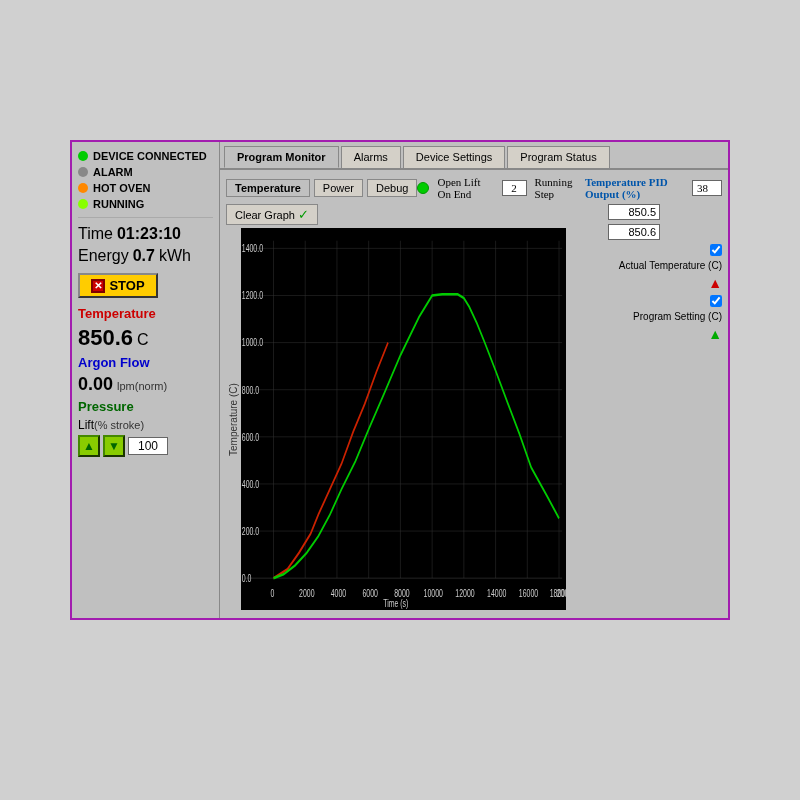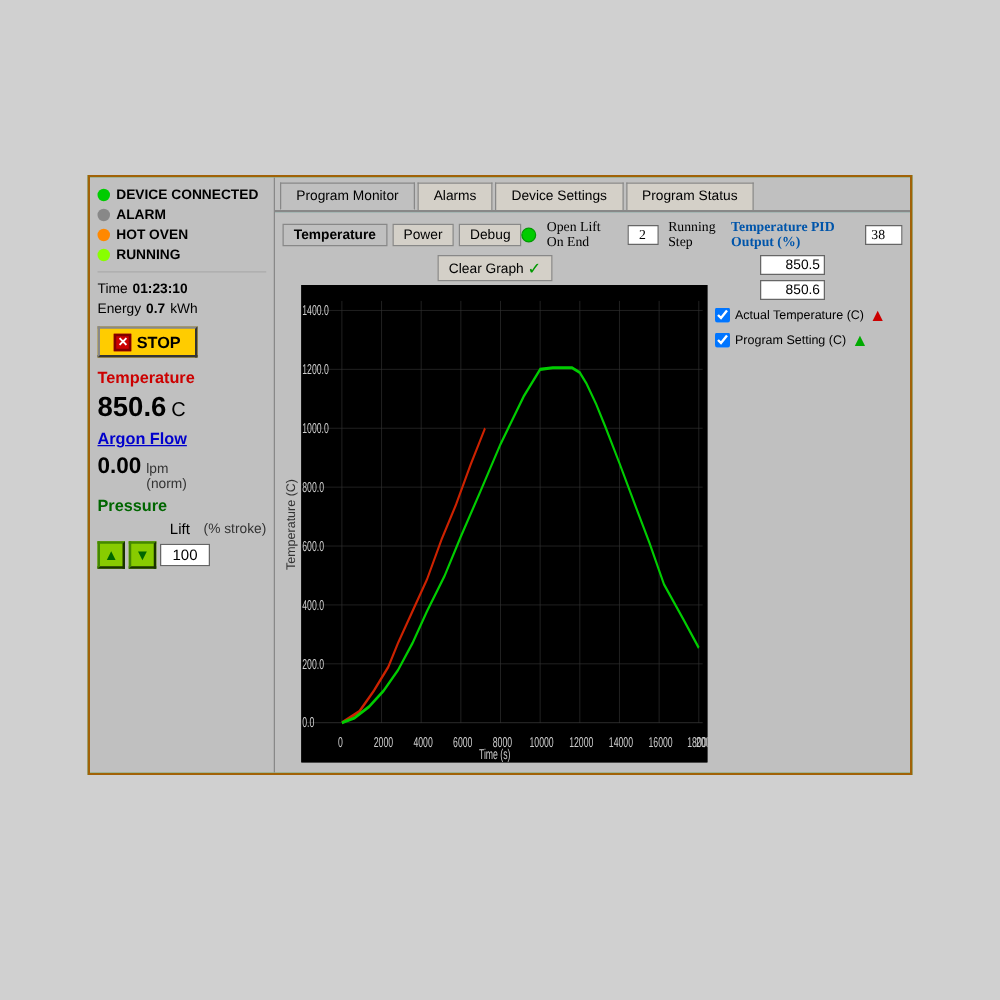--- a/index.html
+++ b/index.html
@@ -7,22 +7,22 @@
       background: #d0d0d0;
       font-family: Arial, sans-serif;
       font-size: 12px;
       width: 800px;
       height: 800px;
       display: flex;
       align-items: center;
       justify-content: center;
     }
     .main-window {
-      background: #5eead4;
-      border: 2px solid #a16207;
+      background: #4d7c0f;
+      border: 2px solid #a21caf;
       width: 660px;
       height: 480px;
       display: flex;
       position: relative;
       top: -20px;
     }
     .left-panel {
       width: 148px;
       background: #c0c0c0;
       border-right: 1px solid #888;
@@ -47,21 +47,21 @@
     }
     .dot-green { background: #00cc00; }
     .dot-gray { background: #888; }
     .dot-orange { background: #ff8800; }
     .dot-lime { background: #88ff00; }
     .divider { height: 1px; background: #aaa; margin: 3px 0; }
     .time-row, .energy-row {
       display: flex;
       align-items: flex-start;
       gap: 4px;
-      font-size: 11px;
+      font-size: 16px;
     }
     .time-label { color: #000; font-weight: normal; }
     .time-value { font-weight: bold; }
     .stop-btn {
       display: flex;
       align-items: center;
       justify-content: center;
       gap: 4px;
       background: #ffcc00;
       border: 2px outset #888;
@@ -82,21 +82,21 @@
       justify-content: center;
       color: white;
       font-size: 10px;
       font-weight: bold;
     }
     .section-label {
       font-weight: bold;
       font-size: 13px;
     }
     .section-label.red { color: #cc0000; }
-    .section-label.blue { color: #0000cc; text-decoration: underline; }
+    .section-label.blue { color: #0000cc; }
     .section-label.green-dark { color: #006600; }
     .big-value {
       font-size: 22px;
       font-weight: bold;
       color: #000;
     }
     .unit-inline { font-size: 16px; margin-left: 4px; }
     .small-value {
       font-size: 18px;
       font-weight: bold;
@@ -142,21 +142,21 @@
     .tab {
       padding: 4px 12px;
       border: 1px solid #888;
       border-bottom: none;
       cursor: pointer;
       font-size: 11px;
       background: #d4d0c8;
     }
     .tab.active {
       background: #c0c0c0;
-      font-weight: normal;
+      font-weight: bold;
       border-bottom: 1px solid #c0c0c0;
     }
     .content-area {
       flex: 1;
       background: #c0c0c0;
       padding: 6px;
       display: flex;
       flex-direction: column;
       gap: 4px;
     }
@@ -212,21 +212,20 @@
     .graph-area {
       flex: 1;
       display: flex;
       flex-direction: column;
     }
     .clear-graph-row {
       display: flex;
       align-items: center;
       gap: 4px;
       margin-bottom: 3px;
-      justify-content: center;
     }
     .clear-btn {
       padding: 2px 8px;
       background: #d4d0c8;
       border: 1px solid #888;
       cursor: pointer;
       font-size: 11px;
       display: flex;
       align-items: center;
       gap: 3px;
@@ -252,23 +251,24 @@
     .legend-val {
       background: white;
       border: 1px solid #666;
       width: 52px;
       padding: 1px 3px;
       font-size: 11px;
       text-align: right;
     }
     .legend-item {
       display: flex;
-      align-items: center;
+      align-items: flex-end;
       gap: 4px;
       font-size: 10px;
+      flex-direction: column;
     }
     .legend-checkbox { width: 12px; height: 12px; }
     .chart-outer {
       position: relative;
       flex: 1;
       display: flex;
     }
     .y-axis-label {
       writing-mode: vertical-rl;
       transform: rotate(180deg);
@@ -339,30 +339,30 @@
 
     <div class="section-label red">Temperature</div>
     <div style="display:flex;align-items:baseline;">
       <span class="big-value">850.6</span>
       <span class="unit-inline">C</span>
     </div>
 
     <div class="section-label blue">Argon Flow</div>
     <div style="display:flex;align-items:baseline;gap:4px;">
       <span class="small-value">0.00</span>
-      <div style="display:flex;flex-direction:column;line-height:1.1;">
+      <div style="display:flex;flex-direction:row;line-height:1.1;">
         <span class="unit-small">lpm</span>
         <span class="unit-small">(norm)</span>
       </div>
     </div>
 
     <div class="section-label green-dark">Pressure</div>
 
     <div class="lift-section">
-      <div style="display:flex;align-items:center;gap:11px;justify-content:flex-end;">
+      <div style="display:flex;align-items:center;gap:0;">
         <span>Lift</span>
         <span class="unit-small">(% stroke)</span>
       </div>
       <div class="lift-buttons">
         <div class="lift-btn">▲</div>
         <div class="lift-btn">▼</div>
         <input class="lift-input" type="text" value="100" style="">
       </div>
     </div>
   </div>

